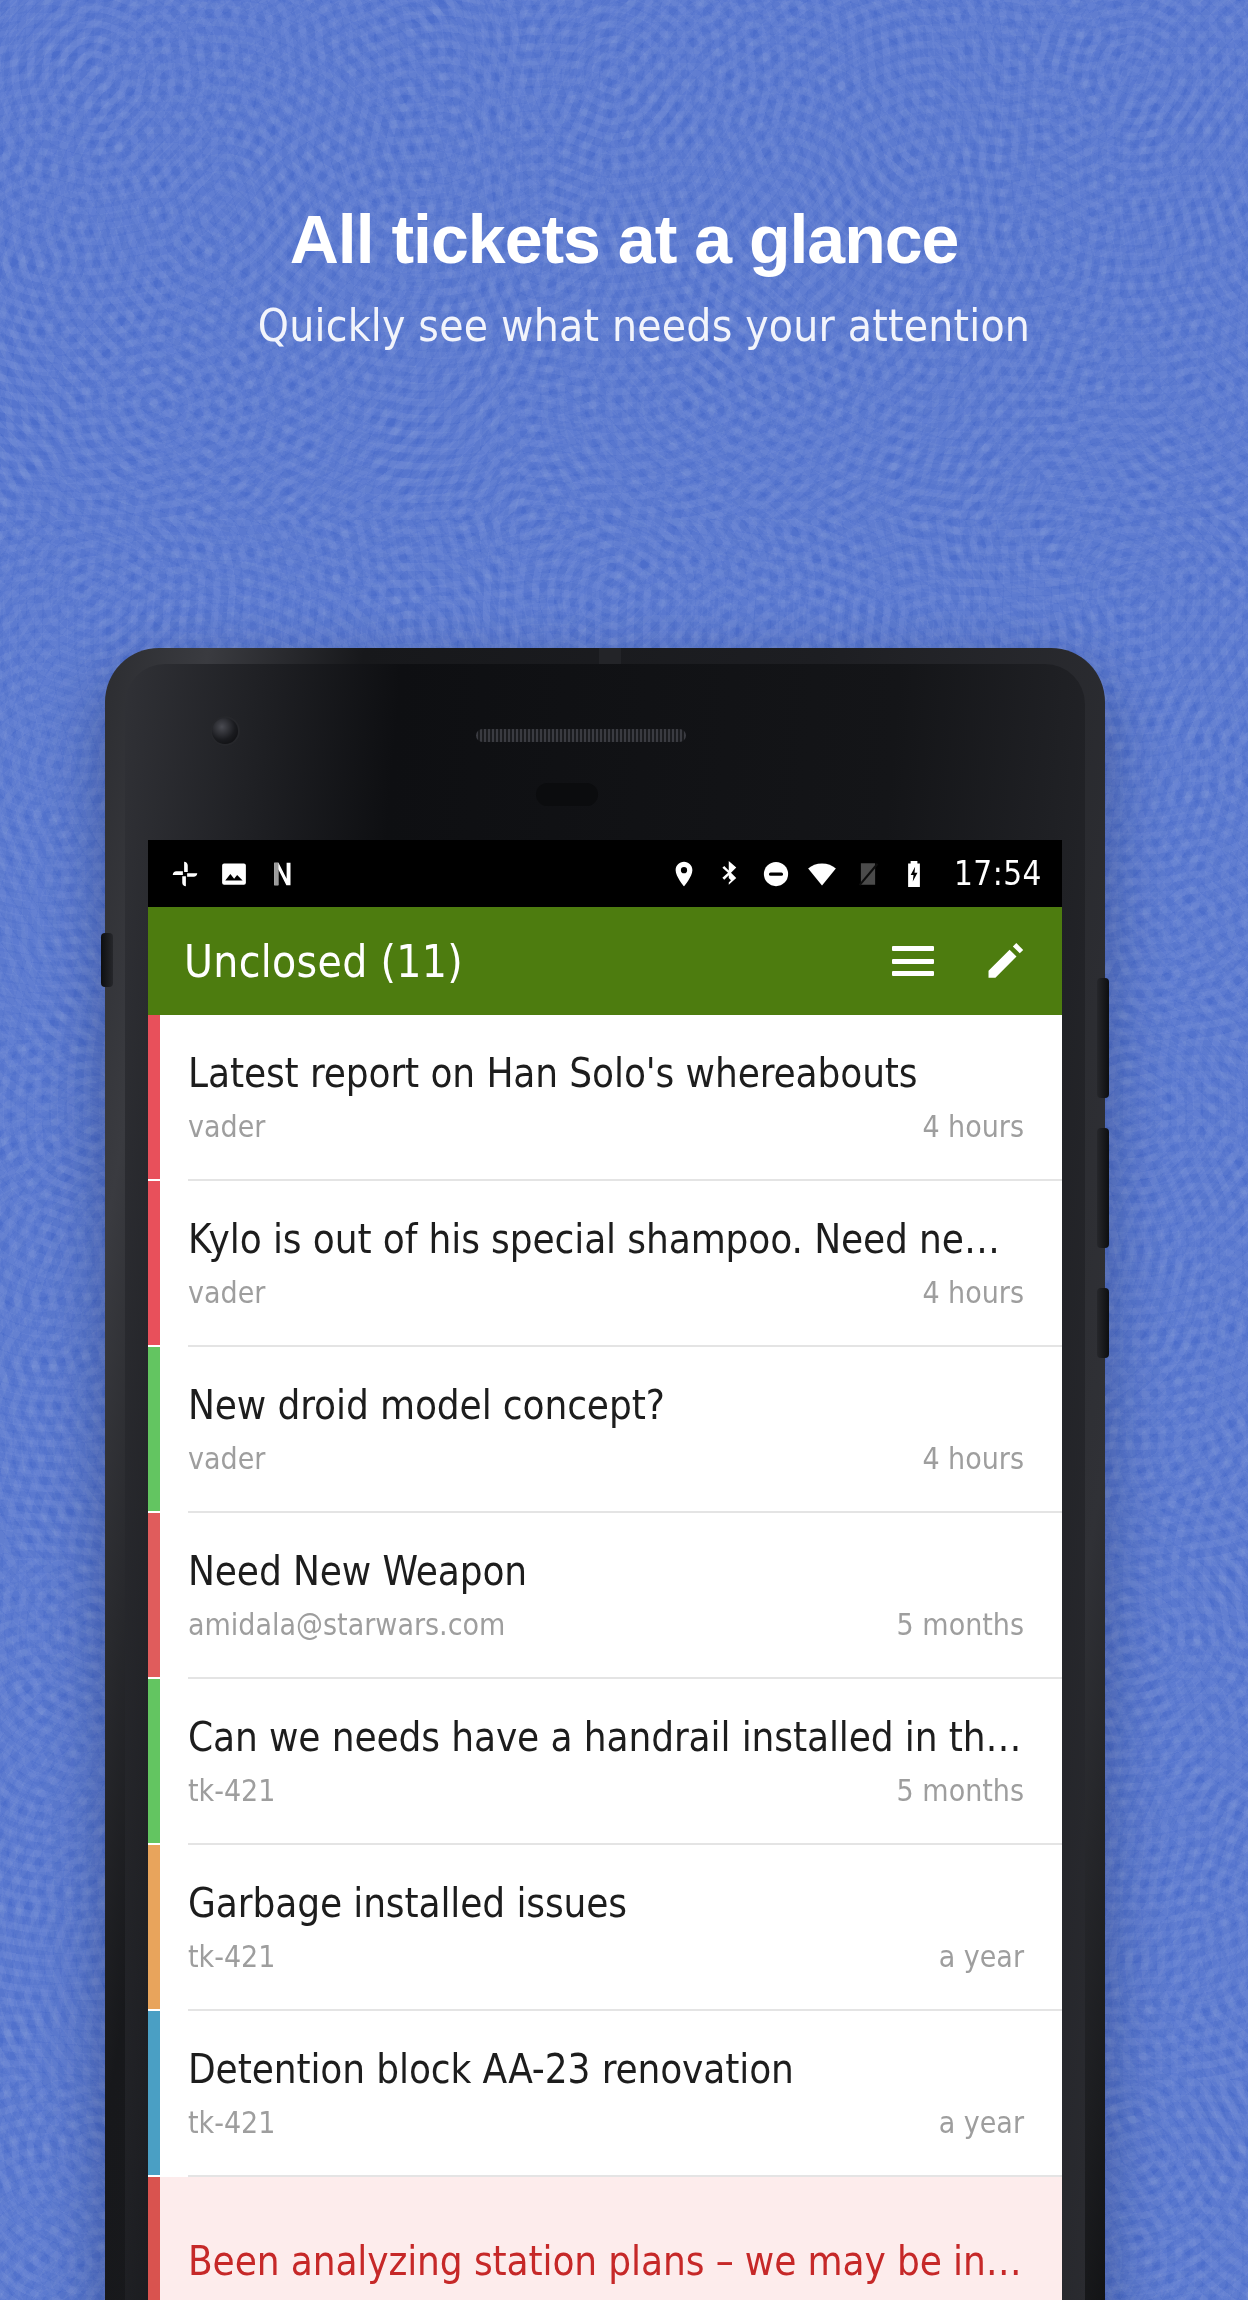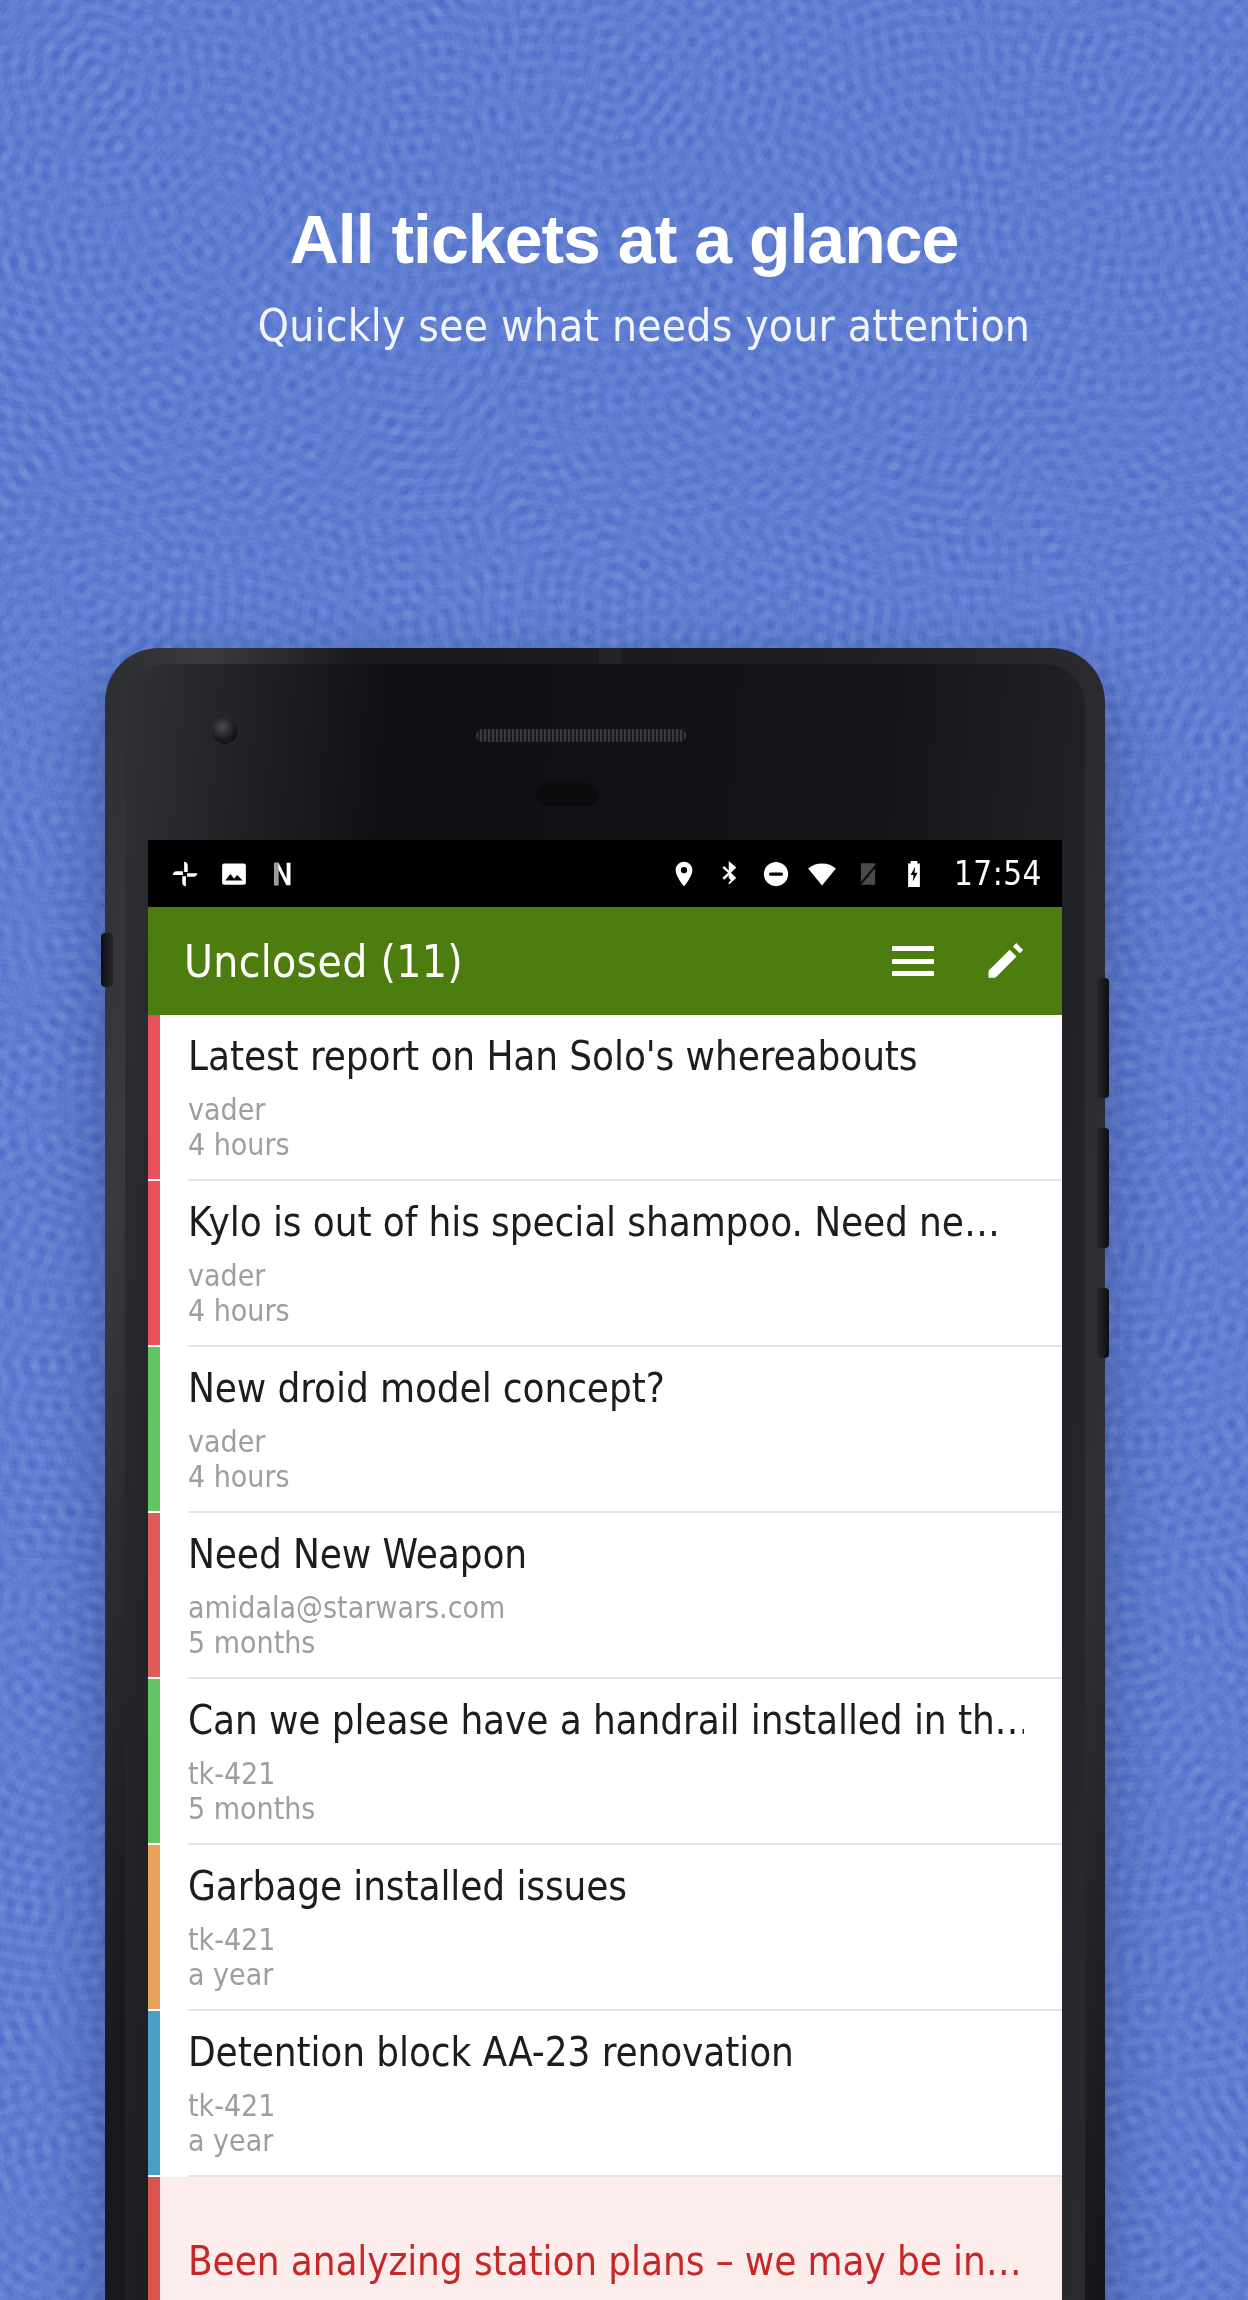--- a/index.html
+++ b/index.html
@@ -140,21 +140,20 @@
     white-space:nowrap; overflow:hidden;
     font-family:"DejaVu Sans Condensed","Liberation Sans",sans-serif;
     letter-spacing:-.1px;
   }
   .ticket-row.urgent .ticket-title { color:#c62828;margin-top:16px; }
   .ticket-meta {
     display:flex; align-items:baseline; justify-content:space-between;
     margin-top:13px;
     font-size:30px; color:#9e9e9e;
     font-family:"DejaVu Sans Condensed","Liberation Sans",sans-serif;
-    flex-direction:column;
   }
   .ticket-row.urgent .ticket-meta { color:#d08a8a; }
 </style>
 </head>
 <body>
 
 <div id="bg-pattern"></div>
 
 <div id="hero">
   <div id="hero-title">All tickets at a glance</div>
@@ -260,21 +259,21 @@
           <div class="accent" style="background: rgb(224, 92, 92);"></div>
           <div class="ticket-title">Need New Weapon</div>
           <div class="ticket-meta">
             <span>amidala@starwars.com</span>
             <span>5 months</span>
           </div>
         </div>
         <div class="row-sep"></div>
         <div class="ticket-row">
           <div class="accent" style="background: rgb(99, 197, 97);"></div>
-          <div class="ticket-title">Can we please have a handrail installed in th…</div>
+          <div class="ticket-title">Can we needs have a handrail installed in th…</div>
           <div class="ticket-meta">
             <span>tk-421</span>
             <span>5 months</span>
           </div>
         </div>
         <div class="row-sep"></div>
         <div class="ticket-row">
           <div class="accent" style="background: rgb(232, 164, 92);"></div>
           <div class="ticket-title">Garbage installed issues</div>
           <div class="ticket-meta">

